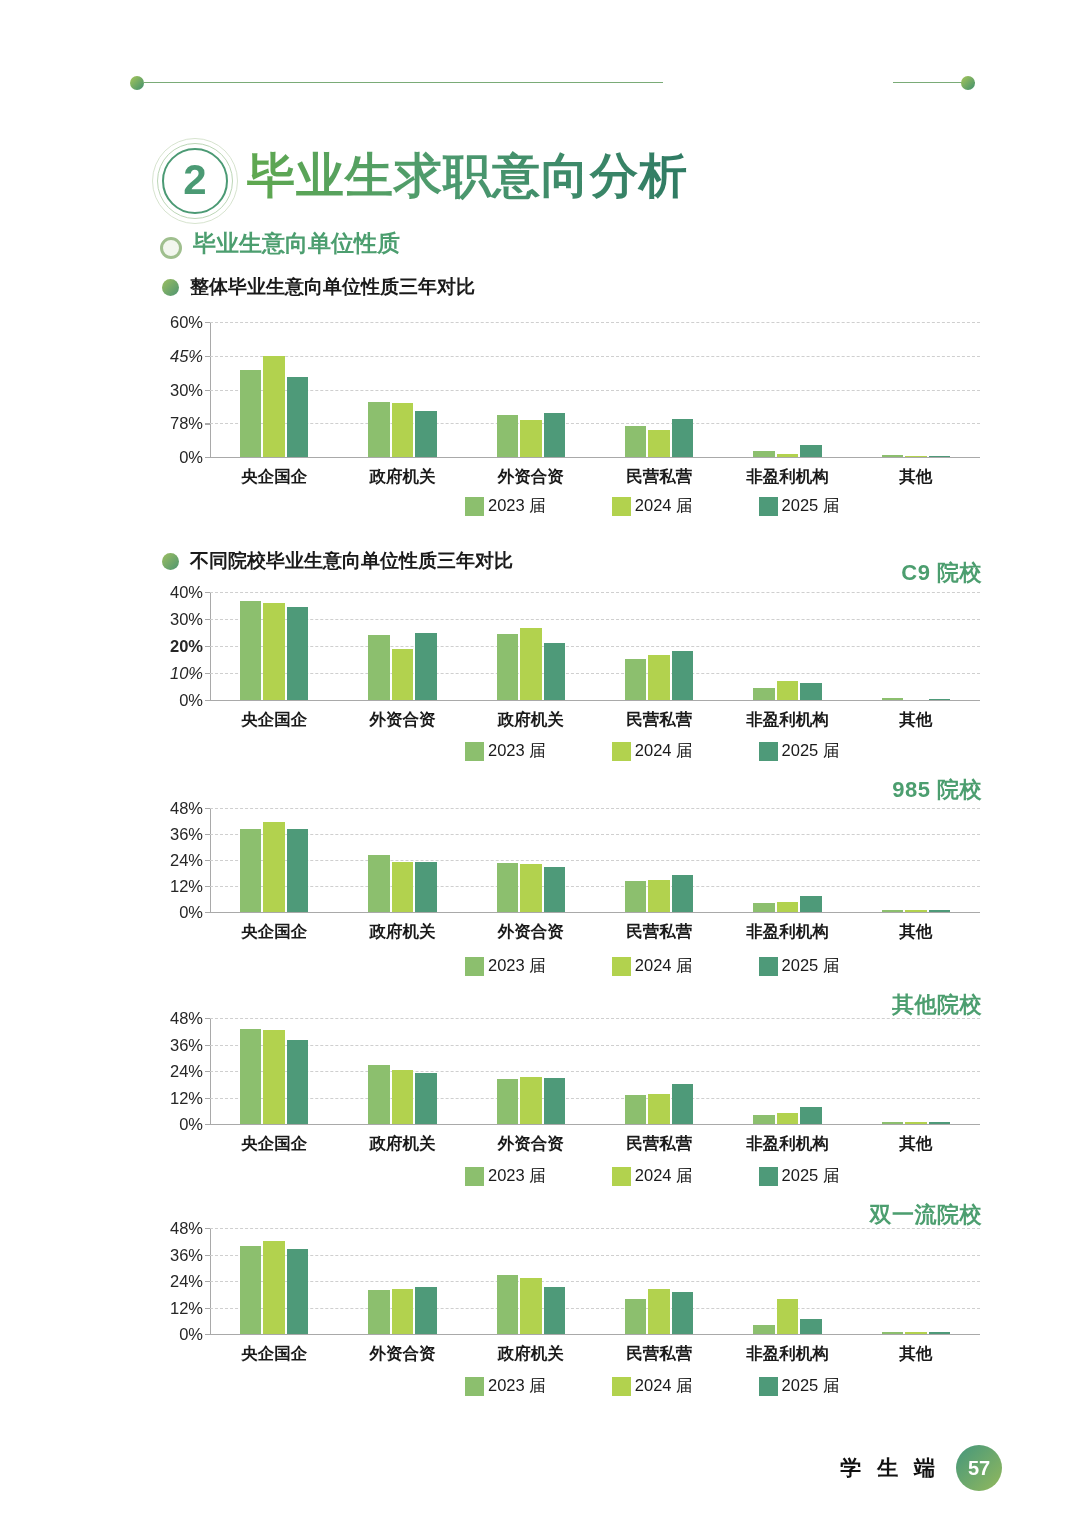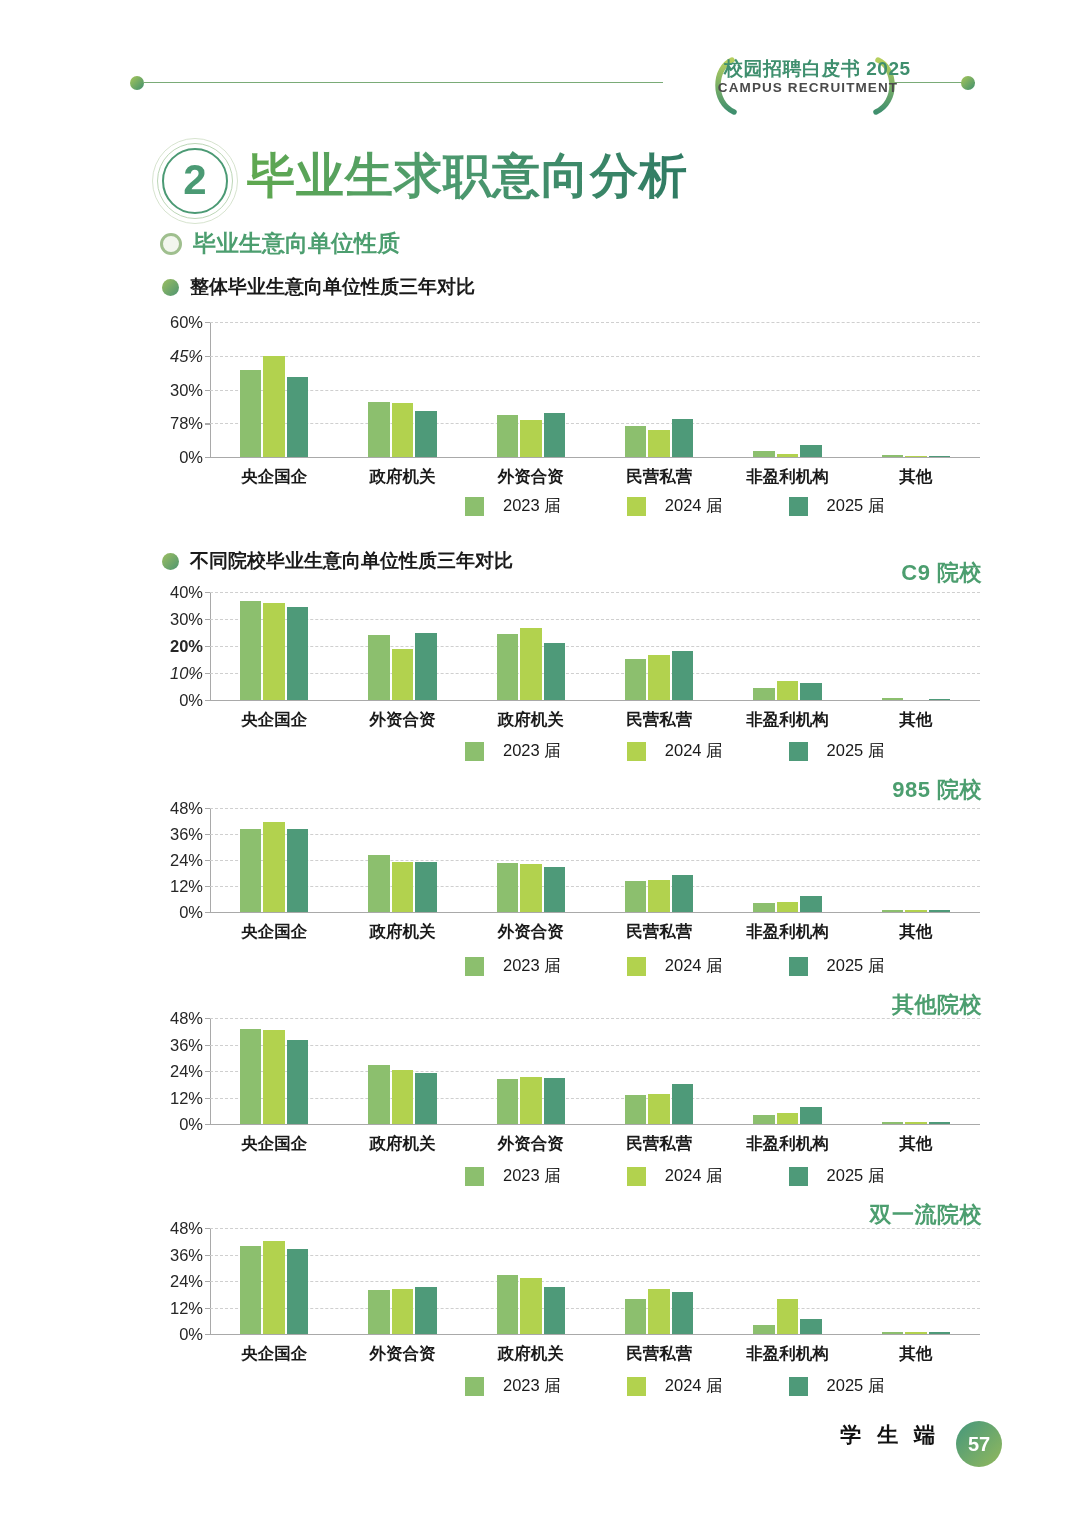--- a/index.html
+++ b/index.html
@@ -36,21 +36,21 @@
   .ring.r3{ left:10px; top:10px; width:66px; height:66px; border:2.6px solid #4b9a74; }
   .title-num{ position:absolute; left:10px; top:10px; width:66px; height:66px;
      display:flex; align-items:center; justify-content:center;
      font-size:42px; font-weight:bold; color:#4b9a74; line-height:1; padding-bottom:3px;}
   .title-text{ position:absolute; left:95px; top:6px; font-size:48px; font-weight:bold;
      letter-spacing:1px; white-space:nowrap;
      background:linear-gradient(90deg,#5fa84f 0%,#4d9a6f 45%,#2f7a63 100%);
      -webkit-background-clip:text; background-clip:text; color:transparent; }
 
   
-  .sec-head{ position:absolute; left:160px; display:flex; align-items:center; gap:11px; }
+  .sec-head{ position:absolute; left:160px; display:flex; align-items:flex-end; gap:11px; }
   .sec-ring{ width:22px; height:22px; border-radius:50%;
      border:3px solid #9fbf8e; background:#f2f6ee; flex:none; }
   .sec-head .txt{ font-size:23px; font-weight:bold; color:#4c9e6f; white-space:nowrap; }
 
   .sub-head{ position:absolute; left:162px; display:flex; align-items:center; gap:11px; }
   .sub-dot{ width:17px; height:17px; border-radius:50%;
      background:linear-gradient(135deg,#9dbf62,#4d9471); flex:none; }
   .sub-head .txt{ font-size:19px; font-weight:bold; color:#1a1a1a; white-space:nowrap; }
 
   .grp-label{ position:absolute; right:98px; font-size:22px; font-weight:bold;
@@ -64,54 +64,40 @@
   .gridline{ position:absolute; left:0; right:0; height:0;
      border-top:1.4px dashed #cfcfcf; }
   .gridline.base{ border-top:1.4px solid #a9a9a9; }
   .axis-v{ position:absolute; left:0; top:0; bottom:0; width:1.4px; background:#a9a9a9; }
   .tick{ position:absolute; left:-5px; width:5px; height:1.4px; background:#a9a9a9; }
   .bar{ position:absolute; bottom:0; }
   .cat-lbl{ position:absolute; top:100%; margin-top:9px; transform:translateX(-50%);
      font-size:16.5px; font-weight:bold; color:#1a1a1a; white-space:nowrap; }
 
   .legend{ position:absolute; display:flex; align-items:center; gap:26px; }
-  .legend .item{ display:flex; align-items:center; gap:19px;padding-left:40px; }
+  .legend .item{ display:flex; align-items:center; gap:4px;padding-left:40px; }
   .legend .sw{ width:19px; height:19px; flex:none; }
   .legend .lb{ font-size:16.5px; color:#1a1a1a; white-space:nowrap; }
 
   
-  .footer{ position:absolute; right:78px; bottom:52px; display:flex; gap:16px;margin-left:33px; }
+  .footer{ position:absolute; right:78px; bottom:28px; display:flex; align-items:center; gap:16px;margin-left:33px; }
   .footer .label{ font-size:21px; font-weight:bold; letter-spacing:5px; color:#111; }
   .footer .pagenum{ width:46px; height:46px; border-radius:50%;
      background:linear-gradient(135deg,#4c9a79 10%,#8fb75e 95%);
      display:flex; align-items:center; justify-content:center;
      color:#fff; font-size:20px; font-weight:bold; }
 </style>
 </head>
 <body>
 
 <div class="page-header">
   <div class="hdr-dot l"></div>
   <div class="hdr-line left"></div>
   <div class="hdr-line right"></div>
   <div class="hdr-dot r"></div>
-  <div class="hdr-badge">
-    <svg width="230" height="76" viewBox="0 0 230 76">
-      <defs>
-        <linearGradient id="bg1" x1="0" y1="0" x2="0" y2="1">
-          <stop offset="0%" stop-color="#b6cf5e"></stop>
-            <stop offset="100%" stop-color="#3f8f6e"></stop>
-        </linearGradient>
-      </defs>
-      <path d="M42 14 C24 22, 22 56, 44 66" stroke="url(#bg1)" stroke-width="5.5" fill="none" stroke-linecap="round"></path>
-      <path d="M188 14 C206 22, 208 56, 186 66" stroke="url(#bg1)" stroke-width="5.5" fill="none" stroke-linecap="round"></path>
-    </svg>
-    <div class="hdr-title-cn">校园招聘白皮书 2025</div>
-    <div class="hdr-title-en">CAMPUS RECRUITMENT</div>
-  </div>
 </div>
 
 <div class="title-block">
   <div class="title-num-wrap">
     <div class="ring r1"></div>
     <div class="ring r2"></div>
     <div class="ring r3"></div>
     <div class="title-num">2</div>
   </div>
   <div class="title-text">毕业生求职意向分析</div>

